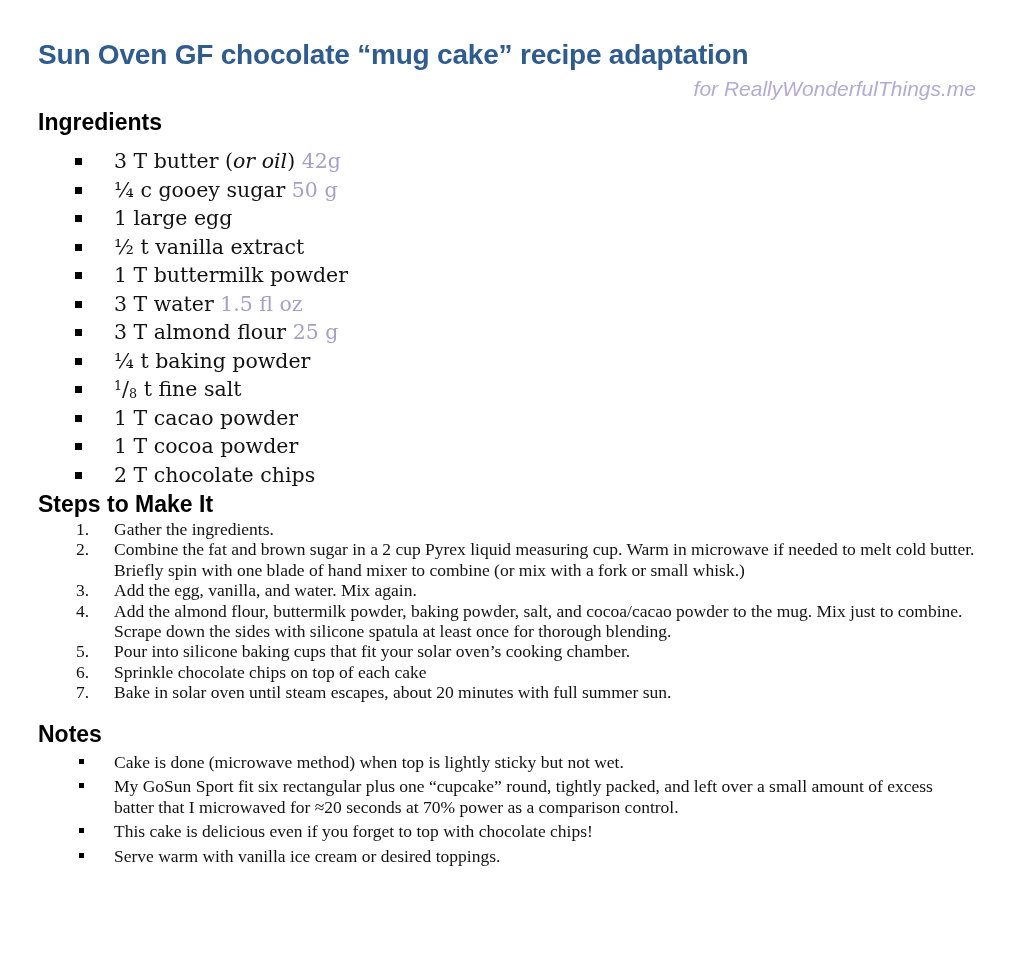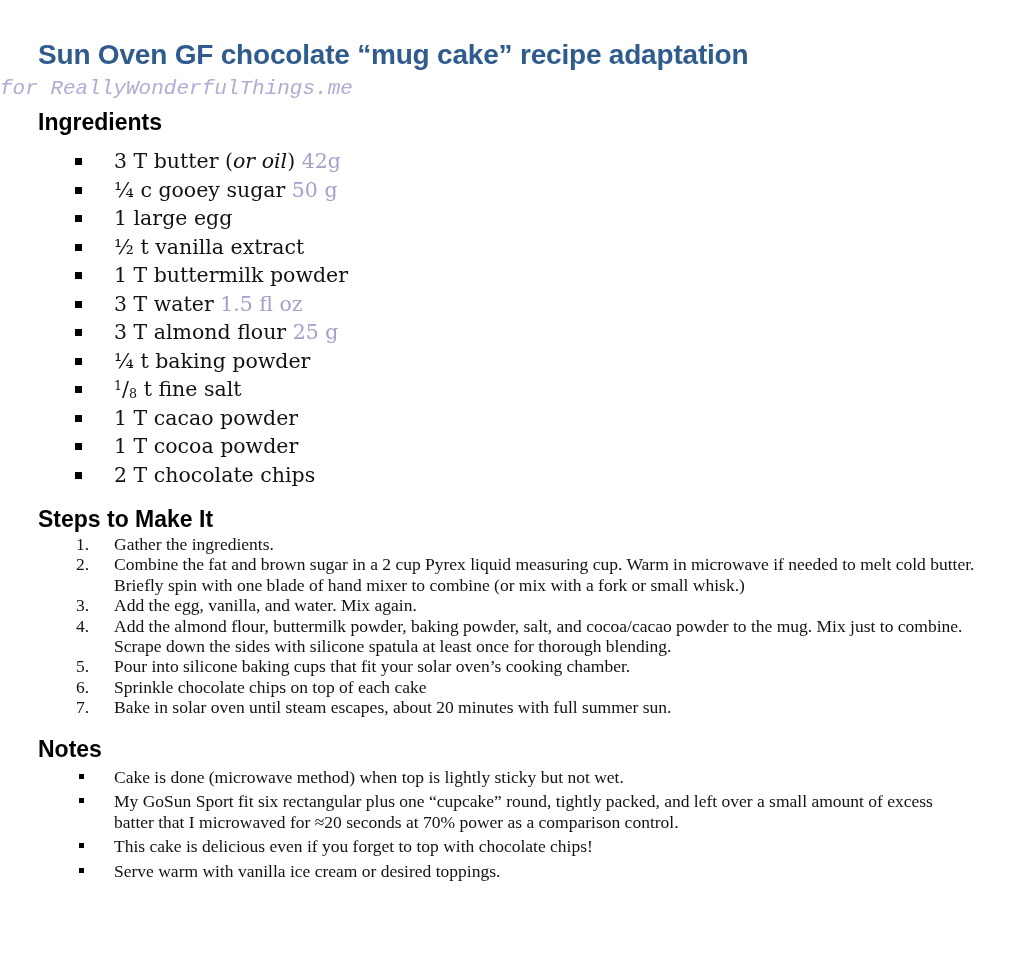--- a/index.html
+++ b/index.html
@@ -12,30 +12,30 @@
   body{width:1028px;height:954px;overflow:hidden;}
   .page{position:relative;width:1028px;height:954px;background:#fff;}
 
   .title{
     margin:40px 50px 0 38px;
     font-family:Liberation Sans, sans-serif;
     font-weight:700;font-size:28px;line-height:30px;
     letter-spacing:-0.2px;color:var(--title-blue);
   }
   .byline{
-    margin:6px 52px 0 0;text-align:left;
-    font-family:Liberation Mono, monospace;font-style:italic;
+    margin:6px 52px 0 0;text-align:right;
+    font-family:Liberation Sans, sans-serif;font-style:italic;
     font-size:21px;line-height:26px;color:var(--lavender);
   }
   h2{
     margin:7px 50px 3px 38px;
     font-family:"Liberation Sans",sans-serif;
     font-weight:700;font-size:23px;line-height:26px;color:#000;
   }
-  h2.steps-h{margin-top:17px;margin-bottom:2px;}
+  h2.steps-h{margin-top:2px;margin-bottom:2px;}
   h2.notes-h{margin-top:18px;margin-bottom:5px;}
 
   ul,ol{list-style:none;margin:0 52px 0 38px;padding:0;}
 
   .ing-list{margin-top:12px;}
   .ing-list li{
     position:relative;padding-left:76px;
     font-family:"DejaVu Serif",serif;font-size:20.5px;line-height:28.5px;
     color:var(--ink);white-space:nowrap;
   }

